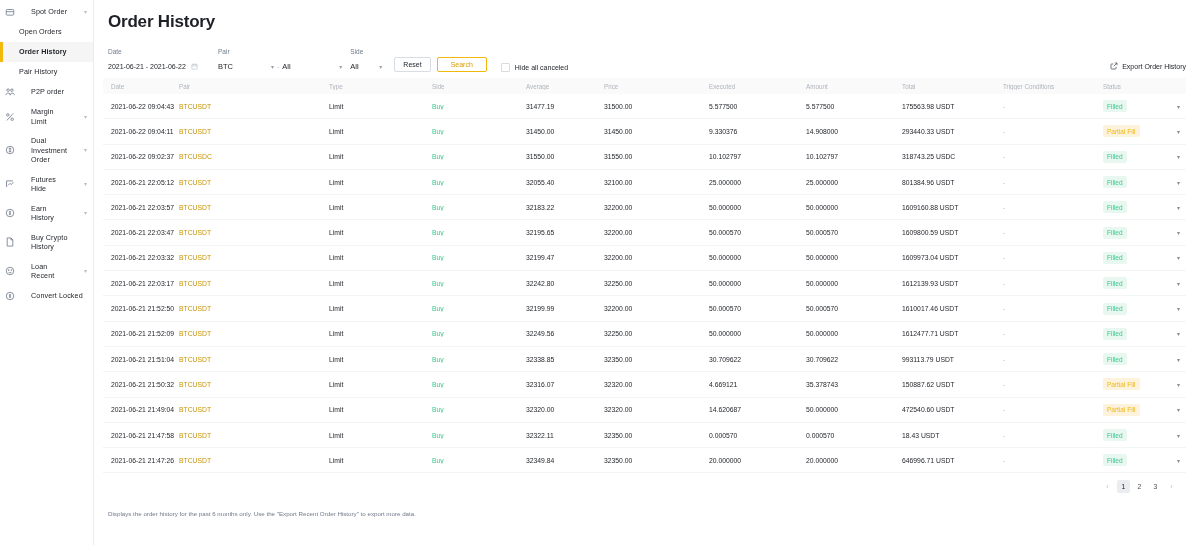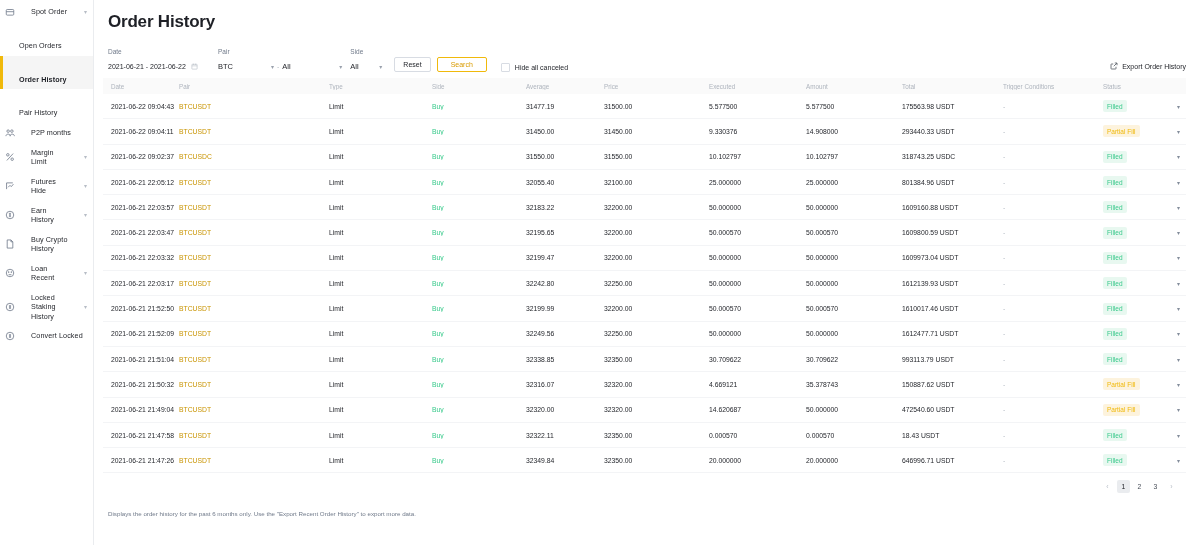--- a/index.html
+++ b/index.html
@@ -38,21 +38,21 @@
   }
   .nav-item .ico svg { width: 10px; height: 10px; display: block; }
   .nav-label {
     font-size: 7.2px;
     line-height: 9.5px;
     color: #1e2026;
     flex: 1 1 auto;
     letter-spacing: 0.1px;
   }
   .nav-item.sub { padding-left: 19px; }
-  .nav-item.sub .nav-label { color: #1e2026; margin-top: 14px; }
+  .nav-item.sub .nav-label { color: #1e2026; }
   .nav-item.active {
     background: #f5f5f5;
   }
   .nav-item.active::before {
     content: "";
     position: absolute;
     left: 0; top: 0; bottom: 0;
     width: 2.5px;
     background: #f0b90b;
   }
@@ -273,31 +273,41 @@
         <span class="nav-label">Pair History</span>
       </div>
       <div class="nav-item">
         <span class="ico">
           <svg viewBox="0 0 16 16" fill="none" stroke="currentColor" stroke-width="1.3">
             <circle cx="5" cy="5" r="2"></circle>
             <circle cx="11" cy="5" r="2"></circle>
             <path d="M1.5 13c0-2 1.6-3.2 3.5-3.2S8.5 11 8.5 13M8 13c0-2 1.6-3.2 3.5-3.2S15 11 15 13"></path>
           </svg>
         </span>
-        <span class="nav-label">P2P months</span>
+        <span class="nav-label">P2P order</span>
       </div>
       <div class="nav-item">
         <span class="ico">
           <svg viewBox="0 0 16 16" fill="none" stroke="currentColor" stroke-width="1.3">
             <circle cx="4.5" cy="4.5" r="2"></circle>
             <circle cx="11.5" cy="11.5" r="2"></circle>
             <path d="M13 2.5L3 13.5"></path>
           </svg>
         </span>
         <span class="nav-label">Margin Limit</span>
+        <span class="caret">▾</span>
+      </div>
+      <div class="nav-item">
+        <span class="ico">
+          <svg viewBox="0 0 16 16" fill="none" stroke="currentColor" stroke-width="1.3">
+            <circle cx="8" cy="8" r="6"></circle>
+            <path d="M8 4v8M6 6h4M6 10h4"></path>
+          </svg>
+        </span>
+        <span class="nav-label">Dual Investment Order</span>
         <span class="caret">▾</span>
       </div>
       <div class="nav-item">
         <span class="ico">
           <svg viewBox="0 0 16 16" fill="none" stroke="currentColor" stroke-width="1.3">
             <path d="M2.5 13V3h10"></path>
             <path d="M5 10l3-3 2 2 3.5-4"></path>
           </svg>
         </span>
         <span class="nav-label">Futures Hide</span>
@@ -325,30 +335,20 @@
       <div class="nav-item">
         <span class="ico">
           <svg viewBox="0 0 16 16" fill="none" stroke="currentColor" stroke-width="1.3">
             <circle cx="8" cy="8" r="6"></circle>
             <path d="M5.5 9.5c.6 1 1.5 1.5 2.5 1.5s1.9-.5 2.5-1.5"></path>
             <circle cx="6" cy="6.5" r=".6" fill="currentColor"></circle>
             <circle cx="10" cy="6.5" r=".6" fill="currentColor"></circle>
           </svg>
         </span>
         <span class="nav-label">Loan Recent</span>
-        <span class="caret">▾</span>
-      </div>
-      <div class="nav-item">
-        <span class="ico">
-          <svg viewBox="0 0 16 16" fill="none" stroke="currentColor" stroke-width="1.3">
-            <circle cx="8" cy="8" r="6"></circle>
-            <path d="M8 4.8v6.4M6.3 6.5h3.4M6.3 9.5h3.4"></path>
-          </svg>
-        </span>
-        <span class="nav-label">Locked Staking History</span>
         <span class="caret">▾</span>
       </div>
       <div class="nav-item">
         <span class="ico">
           <svg viewBox="0 0 16 16" fill="none" stroke="currentColor" stroke-width="1.3">
             <circle cx="8" cy="8" r="6"></circle>
             <path d="M8 4.8v6.4M6.3 6.5h3.4M6.3 9.5h3.4"></path>
           </svg>
         </span>
         <span class="nav-label">Convert Locked</span>

